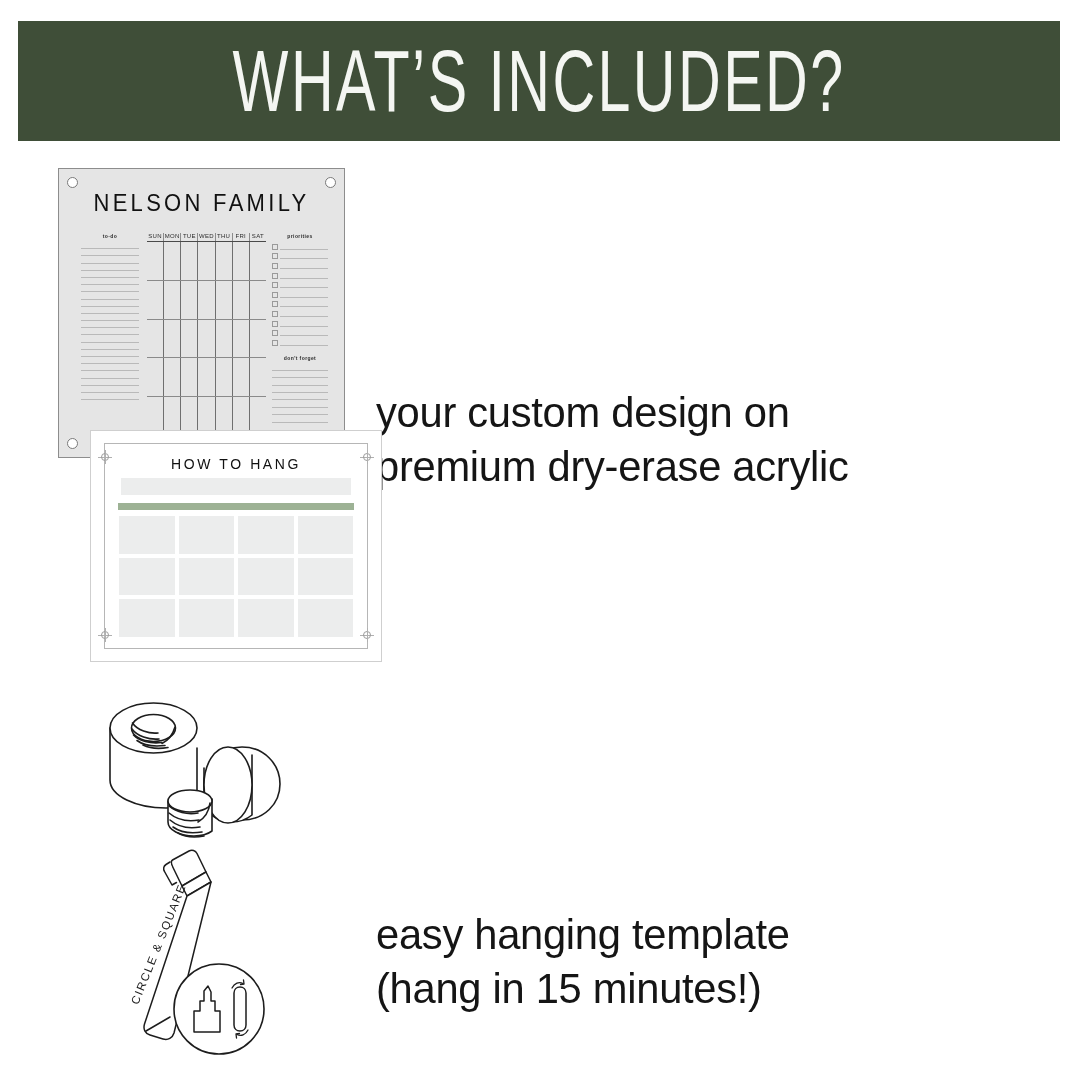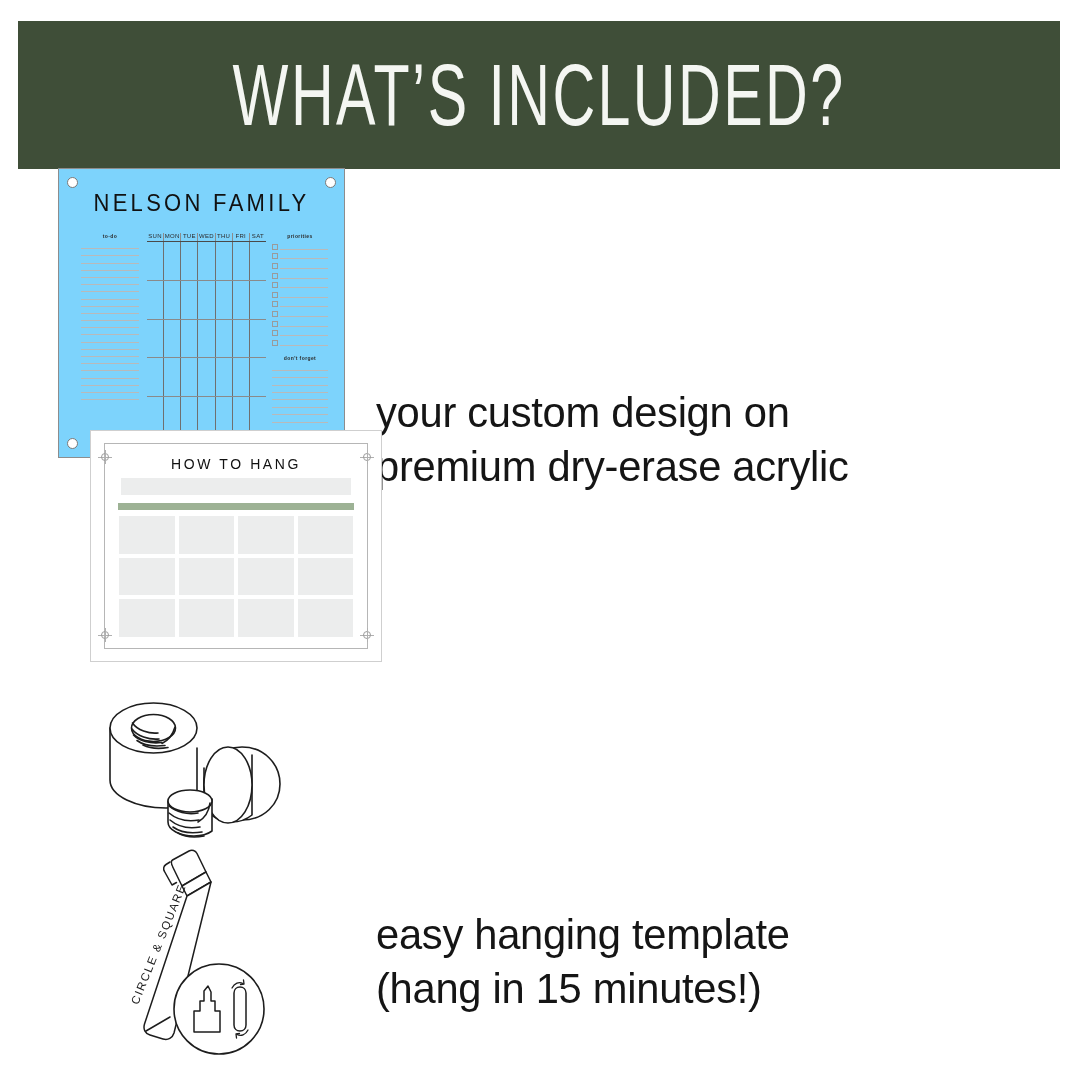--- a/index.html
+++ b/index.html
@@ -15,21 +15,21 @@
     color: #111111;
     overflow: hidden;
   }
 
   
   .banner {
     position: absolute;
     left: 18px;
     top: 21px;
     width: 1042px;
-    height: 148px;
+    height: 120px;
     background: #3f4e38;
     display: flex;
     align-items: center;
     justify-content: center;
   }
   .banner-title {
     color: #f4f6f2;
     font-family: "Liberation Sans", sans-serif;
     font-size: 74px;
     letter-spacing: 3px;
@@ -57,21 +57,21 @@
     transform: scaleX(0.97);
     transform-origin: left center;
   }
 
   
   #row-calendar { left: 0px; top: 168px; width: 1080px; height: 240px; }
   .cal-art {
     position: absolute;
     left: 58px; top: 0px;
     width: 287px; height: 290px;
-    background: #7dd3fc;
+    background: #e5e5e5;
     border: 1px solid #8d8d8d;
     box-sizing: border-box;
   }
   .cal-inner { position: absolute; inset: 0; }
   .screw {
     position: absolute;
     width: 11px; height: 11px;
     border: 1px solid #7a7a7a;
     border-radius: 50%;
     background: #ffffff;

